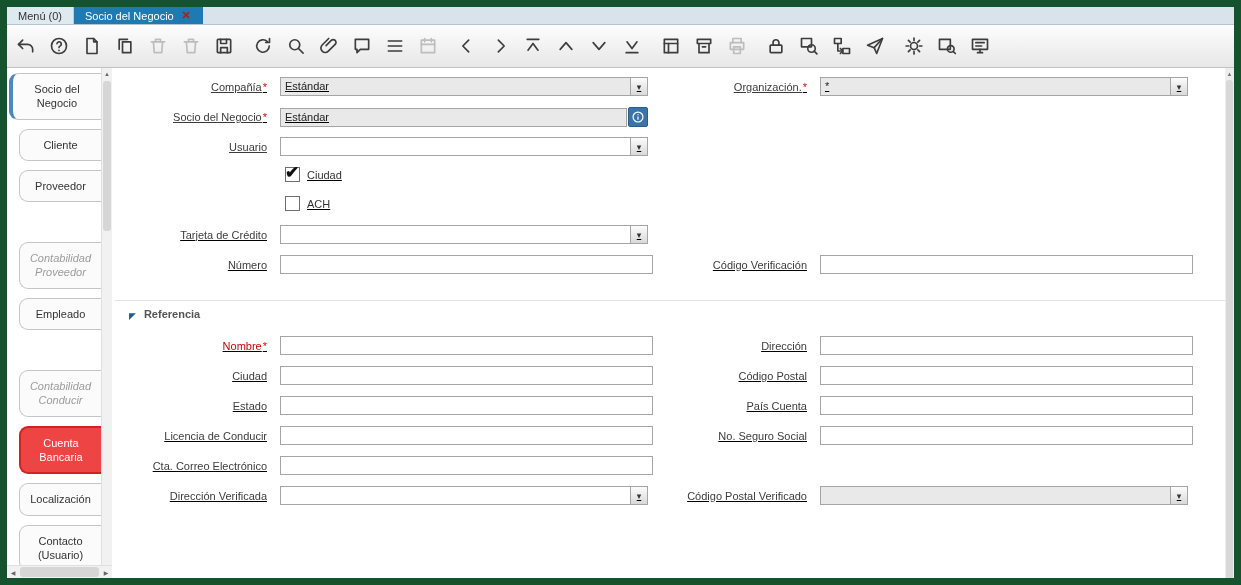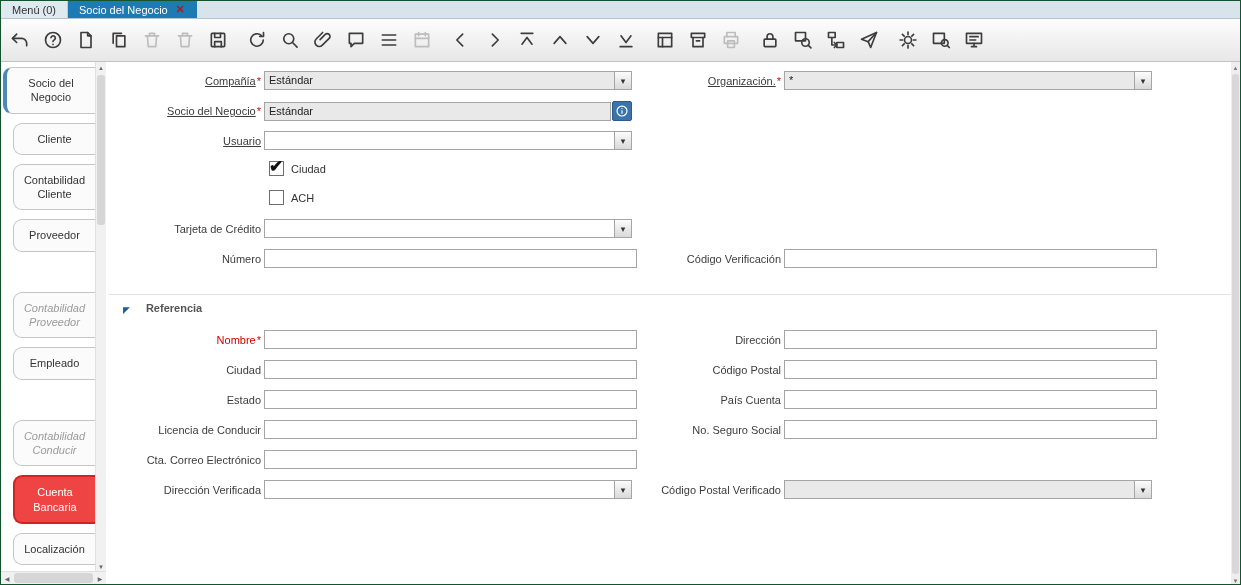--- a/index.html
+++ b/index.html
@@ -1,19 +1,19 @@
 <!DOCTYPE html>
 <html><head>
 <meta charset="utf-8">
 <style>
   * { box-sizing: border-box; margin: 0; padding: 0; }
   html, body { width: 1241px; height: 585px; }
   body { font-family: "Liberation Sans", sans-serif; background: #fff; }
 
-  .app { position: relative; width: 1241px; height: 585px; overflow: hidden; background: #fff; border: 1px solid #14532d; }
+  .app { position: relative; width: 1241px; height: 585px; overflow: hidden; background: #fff; border: 7px solid #14532d; }
 
   
   .tabbar { position: absolute; top: 0; left: 0; right: 0; height: 18px; background: #d8e3eb; border-bottom: 1px solid #b3c4d1; display: flex; align-items: stretch; }
   .wtab { display: flex; align-items: center; gap: 7px; padding: 0 11px; font-size: 11px; color: #333; cursor: default; }
   .wtab.menu { background: #dfe9f0; border-right: 1px solid #bccbd6; }
   .wtab.active { background: #1e7ab2; color: #fff; }
   .closex { width: 11px; height: 11px; display: flex; align-items: center; justify-content: center; }
   .closex::after { content: "✕"; font-size: 11px; font-weight: bold; color: #a8201c; }
 
   
@@ -42,21 +42,21 @@
   .arr.left { left: 0; }  .arr.left::after { content: "◀"; font-size: 6px; }
   .arr.right { right: 0; } .arr.right::after { content: "▶"; font-size: 6px; }
   .hscroll .thumb { position: absolute; top: 1px; bottom: 1px; left: 13px; right: 13px; background: #d6d6d6; border-radius: 3px; }
 
   .rscroll { position: absolute; top: 61px; right: 0; width: 9px; height: 524px; background: #eeeeee; }
   .rscroll .arr { position: absolute; left: 0; width: 100%; height: 11px; display: flex; align-items: center; justify-content: center; color: #777; }
   .rscroll .thumb { position: absolute; left: 1px; right: 1px; top: 12px; bottom: 12px; background: #d8d8d8; border-radius: 3px; }
 
   
   .main { position: absolute; top: 61px; left: 105px; width: 1127px; height: 524px; background: #fff; padding: 9px 0 0 3px; overflow: hidden; }
-  .frow { display: grid; grid-template-columns: 152px 373px 141px 373px; column-gap: 3px; align-items: center; margin-bottom: 11px; height: 19px; }
+  .frow { display: grid; grid-template-columns: 152px 373px 141px 373px; column-gap: 13px; align-items: center; margin-bottom: 11px; height: 19px; text-decoration: underline; }
   .frow.cbrow { margin-bottom: 14px; height: 15px; }
   .flabel { font-size: 11px; color: #3c3c3c; text-align: right; white-space: nowrap; }
   .flabel .lnk { text-decoration: underline; }
   .flabel .req { color: #e00000; margin-left: 1px; }
   .flabel.red .ltext { color: #cc0000; padding-left: 48px; }
 
   .tfield { height: 19px; width: 100%; border: 1px solid #a5a5a5; font: 11px "Liberation Sans", sans-serif; padding: 0 4px; color: #222; background: #fff; }
   .tfield.ro { background: #e9e9e9; }
   .num { width: 82px; text-align: right; flex: 0 0 82px; }
 
@@ -71,21 +71,21 @@
   .bluebtn { width: 20px; height: 20px; flex: 0 0 20px; background: #3a74ab; border: 1px solid #2b5c8d; border-radius: 2px; display: flex; align-items: center; justify-content: center; cursor: default; }
   .bluebtn svg { width: 14px; height: 14px; fill: none; stroke: #fff; stroke-width: 2; stroke-linecap: round; stroke-linejoin: round; }
 
   .cbwrap { grid-column: 2; display: flex; align-items: center; gap: 7px; padding-left: 5px; }
   .cb { appearance: none; -webkit-appearance: none; width: 15px; height: 15px; border: 1px solid #6e6e6e; background: #fff; position: relative; margin: 0; }
   .cb:checked::after { content: "✔"; position: absolute; left: -1px; top: -6px; font-size: 17px; font-weight: bold; color: #101010; }
   .cblabel { font-size: 11px; color: #333; }
 
   .num-wrap { display: flex; align-items: center; gap: 3px; }
 
-  .section { border-top: 1px solid #e2e2e2; margin: 26px 0 16px 0; padding: 7px 0 0 14px; display: flex; align-items: center; gap: 16px; height: 20px; }
+  .section { border-top: 1px solid #e2e2e2; margin: 26px 0 16px 0; padding: 7px 0 0 14px; display: flex; align-items: center; gap: 8px; height: 20px; }
   .tri::after { content: "◤"; color: #1c5d92; font-size: 9px; }
   .sectlabel { font-size: 11px; font-weight: bold; color: #555; }
 </style>
 </head>
 <body>
 
 <div class="app">
 
   <svg width="0" height="0" style="position:absolute" aria-hidden="true">
     <defs>
@@ -377,21 +377,20 @@
     <span class="ticon">
         <svg>
           <use href="#sym-feedback"></use>
         </svg>
       </span>
   </div>
 
   <div class="sidebar">
     <div class="sitem root">Socio del Negocio</div>
     <div class="sitem">Cliente</div>
-    <div class="sitem">Contabilidad Cliente</div>
     <div class="sitem">Proveedor</div>
     <div class="sitem disabled">Contabilidad Proveedor</div>
     <div class="sitem">Empleado</div>
     <div class="sitem disabled">Contabilidad Conducir</div>
     <div class="sitem selected">Cuenta Bancaria</div>
     <div class="sitem">Localización</div>
     <div class="sitem">Contacto (Usuario)</div>
     <div class="sitem disabled">Acceso</div>
   </div>
 

